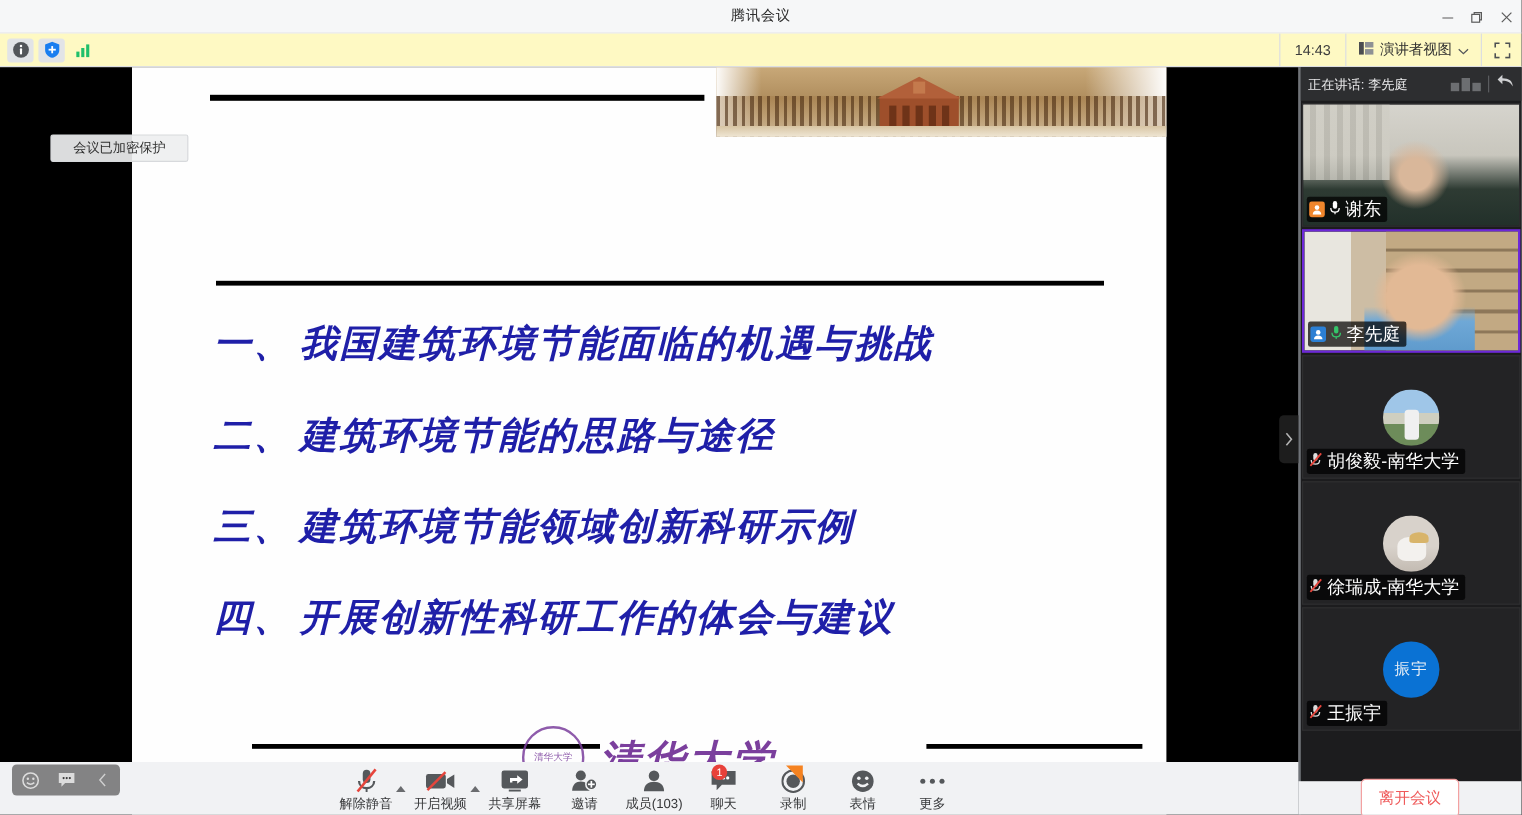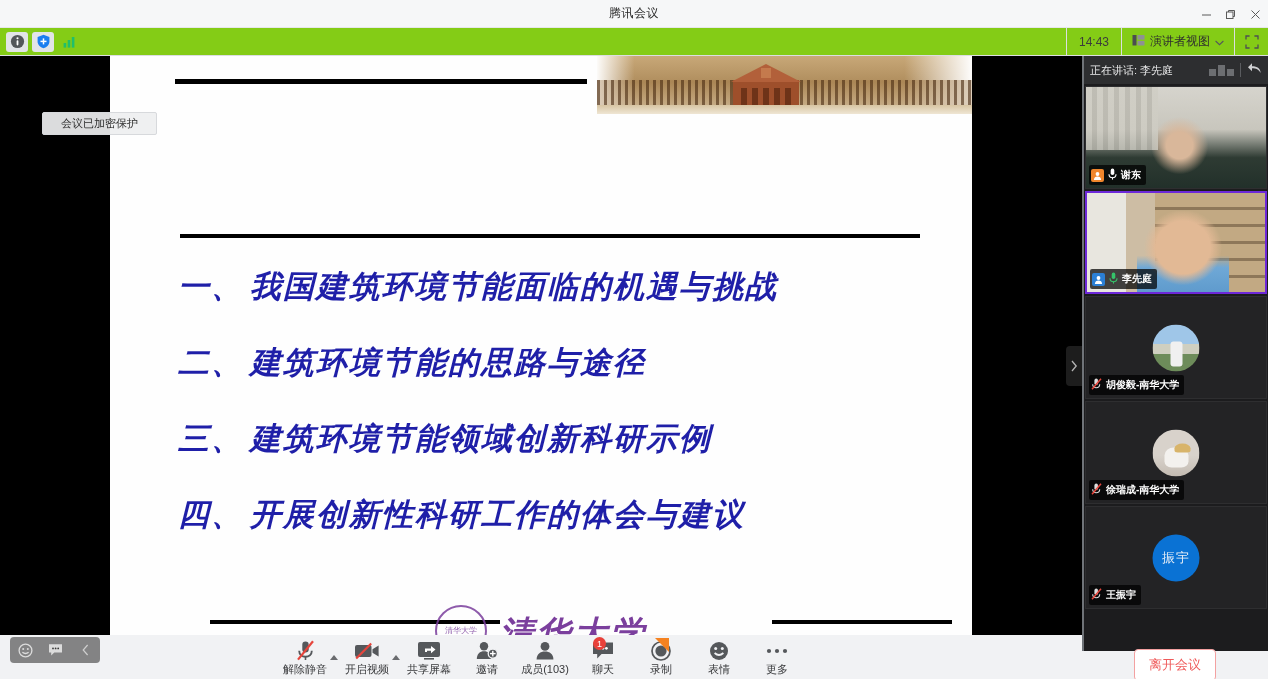--- a/index.html
+++ b/index.html
@@ -22,21 +22,21 @@
   .winbtn {
     width: 24px; height: 28px; display: flex; align-items: center; justify-content: center;
     color: #5a5a5a; font-size: 12px; line-height: 1;
   }
   .winbtn:last-child { width: 26px; }
   .winbtn svg { display: block; }
 
   
   .subbar {
     position: absolute; top: 28px; left: 0; width: 1268px; height: 28px;
-    background: #84cc16; border-bottom: 1px solid #dcdee1;
+    background: #fef9c3; border-bottom: 1px solid #dcdee1;
     display: flex; align-items: center;
   }
   .subbar-left { display: flex; align-items: center; gap: 4px; padding-left: 6px; }
   .sb-icon {
     width: 22px; height: 20px; display: flex; align-items: center; justify-content: center;
     border-radius: 3px;
   }
   .sb-icon.active { background: #e2e4e7; }
   .subbar-right {
     margin-left: auto; display: flex; align-items: center; height: 28px;
@@ -165,21 +165,21 @@
   .tiles { flex: 1; overflow: hidden; position: relative; }
   .tile {
     position: relative; width: 182px; height: 103px; margin: 2px auto 0 auto;
     background: #232325; border: 1px solid #2e2e30; overflow: hidden;
   }
   .tile.active { border: 2px solid #6d28d9; }
   .tile-name {
     position: absolute; left: 3px; bottom: 3px; display: flex; align-items: center; gap: 4px;
     background: rgba(0,0,0,.72); padding: 1px 5px 1px 2px; border-radius: 2px;
   }
-  .tile-name .nm { font-size: 10px; color: #fff; white-space: nowrap; font-weight: bold; }
+  .tile-name .nm { font-size: 15px; color: #fff; white-space: nowrap; }
   .badge-person {
     width: 13px; height: 13px; border-radius: 2px; display: flex; align-items: center; justify-content: center;
   }
   .badge-person.orange { background: #f0862c; }
   .badge-person.blue { background: #2b7fd4; }
   .avatar-circle {
     position: absolute; left: 50%; top: 50%; transform: translate(-50%,-50%);
     width: 47px; height: 47px; border-radius: 50%; overflow: hidden;
   }
   .avatar-initials {

